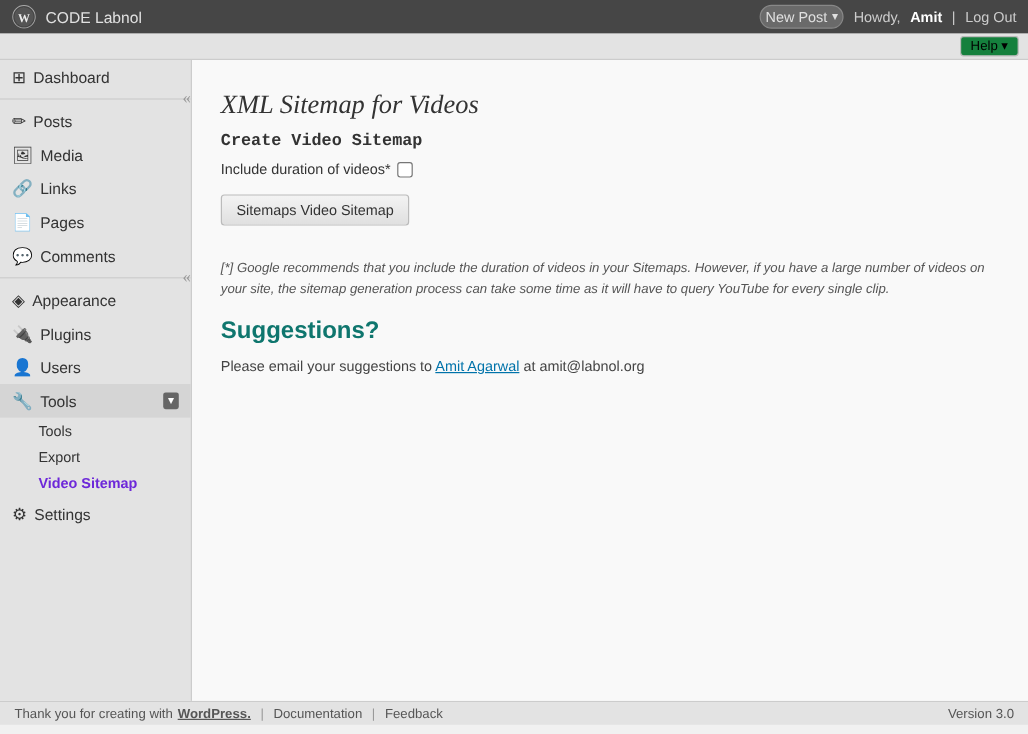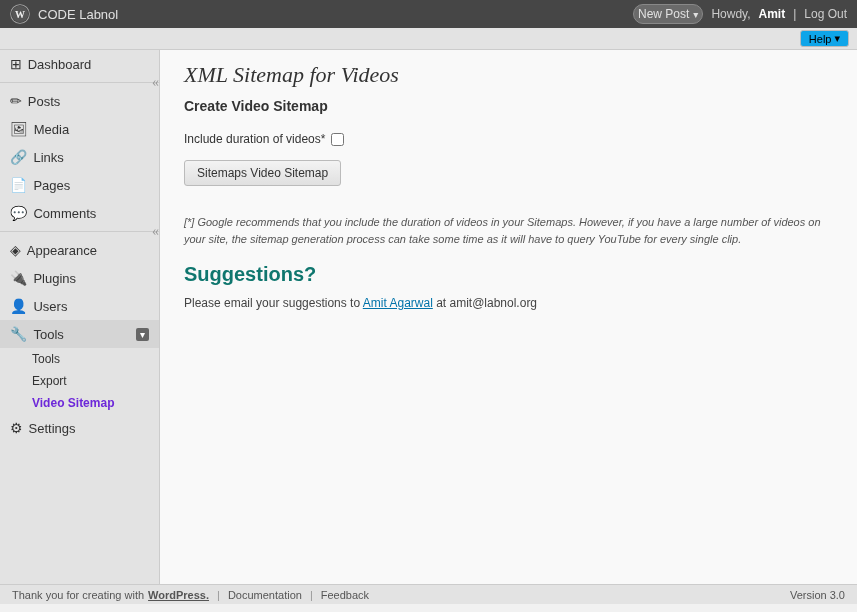--- a/index.html
+++ b/index.html
@@ -67,21 +67,21 @@
     #help-bar {
       background: #e3e3e3;
       height: 22px;
       display: flex;
       align-items: center;
       justify-content: flex-end;
       padding: 0 8px;
       border-bottom: 1px solid #ccc;
     }
     #help-btn {
-      background: #0ea5e9;
+      background: #15803d;
       border: 1px solid #bbb;
       border-radius: 3px;
       font-size: 11px;
       padding: 1px 8px;
       cursor: pointer;
       font-family: Arial, sans-serif;
       display: flex;
       align-items: center;
       gap: 3px;
     }
@@ -165,21 +165,21 @@
       background: #d5d5d5;
     }
     .sidebar-item.expanded .arrow-icon {
       background: #666;
     }
 
     
     #content-area {
       flex: 1;
       background: #f9f9f9;
-      padding: 12px 24px;
+      padding: 24px 24px;
       overflow-y: auto;
     }
 
     #page-title {
       font-family: Georgia, serif;
       font-size: 22px;
       font-weight: normal;
       font-style: italic;
       color: #333;
       margin-bottom: 10px;
@@ -188,25 +188,25 @@
 
     .intro-text {
       font-family: Arial, sans-serif;
       font-size: 12px;
       color: #444;
       margin-bottom: 16px;
       line-height: 1.5;
     }
 
     .section-title {
-      font-family: Liberation Sans, sans-serif;
+      font-family: Liberation Mono, monospace;
       font-size: 14px;
       font-weight: bold;
       color: #333;
-      margin-bottom: 18px;
+      margin-bottom: 8px;
     }
 
     .section-body {
       font-family: Arial, sans-serif;
       font-size: 12px;
       color: #444;
       line-height: 1.5;
       margin-bottom: 10px;
     }
 

